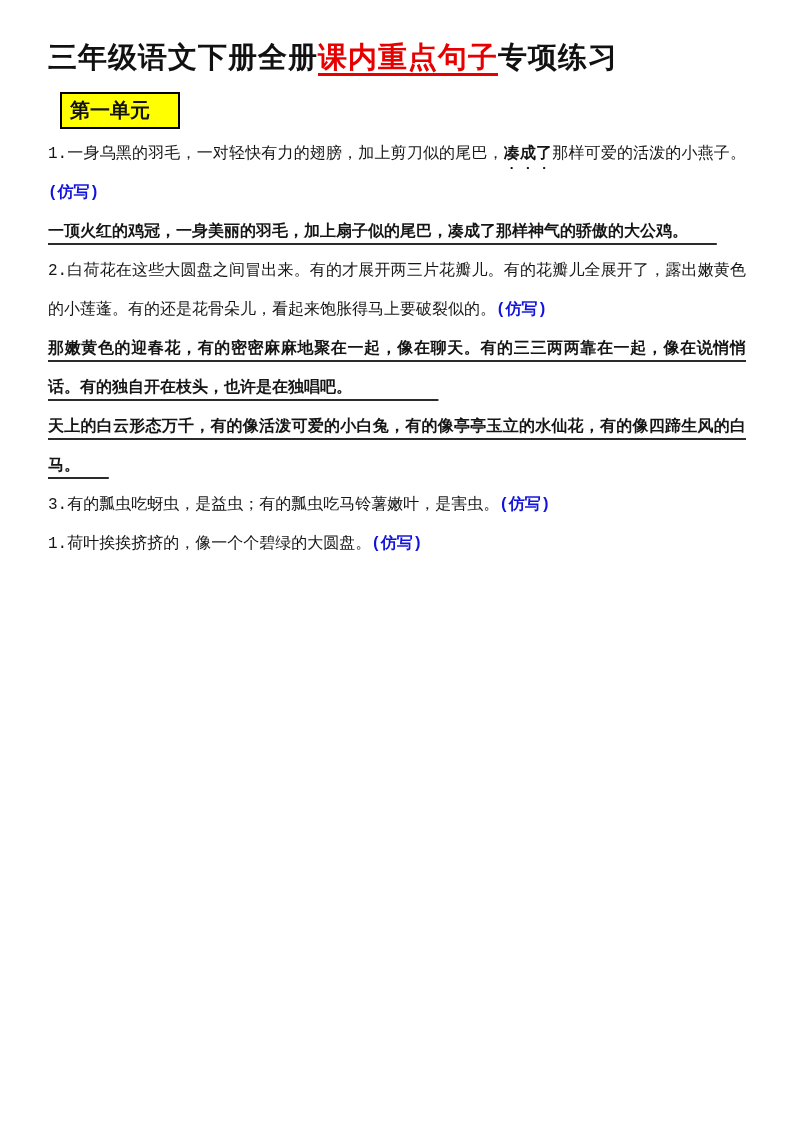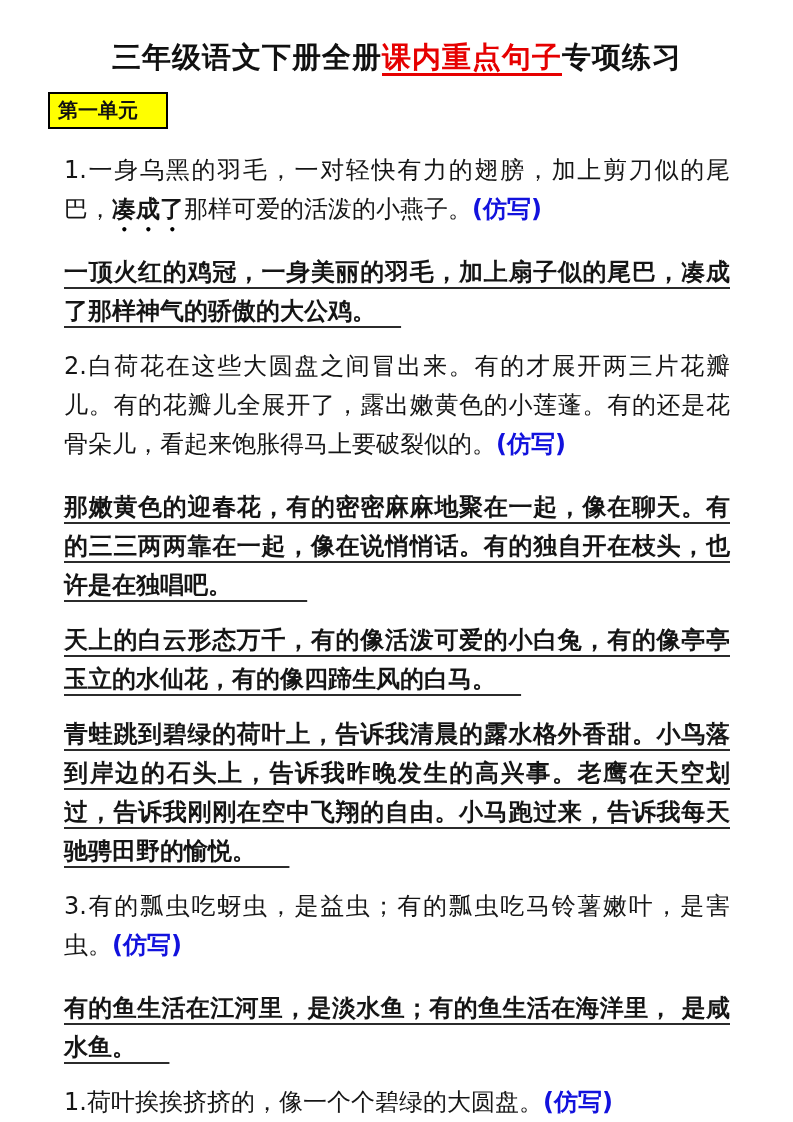--- a/index.html
+++ b/index.html
@@ -13,21 +13,20 @@
     overflow: hidden;
     font-family: "DejaVu Sans", sans-serif;
   }
   .page {
     box-sizing: border-box;
     width: 793px;
     height: 1122px;
     padding: 30px 47px 0 48px;
   }
   .doc-title {
-    text-align: center;
     font-size: 29px;
     font-weight: 700;
     color: #111111;
     margin: 8px 0 12px 0;
     letter-spacing: 1px;
     white-space: nowrap;
   }
   .title-red {
     color: #e60000;
     text-decoration: underline;
@@ -36,28 +35,29 @@
     text-underline-offset: 6px;
   }
   .unit-badge {
     display: inline-block;
     background: #ffff00;
     border: 2px solid #000000;
     color: #111111;
     font-size: 20px;
     font-weight: 700;
     padding: 3px 28px 3px 8px;
-    margin: 2px 0 6px 0;
+    margin: 2px 0 6px 12px;
   }
   p.line {
-    margin: 16px;
-    font-size: 24px;
+    margin: 0;
+    font-size: 16px;
     line-height: 39px;
     text-align: justify;
     color: #151515;
+    font-family: Liberation Mono, monospace;
   }
   .q { color: #151515; }
   .blue {
     color: #1212dd;
     font-weight: 700;
   }
   .emph {
     font-weight: 800;
     text-emphasis: filled dot #000;
     -webkit-text-emphasis: filled dot #000;
@@ -85,22 +85,20 @@
   
   <p class="line q"><span>1.一身乌黑的羽毛，一对轻快有力的翅膀，加上剪刀似的尾巴，</span><span class="emph">凑成了</span><span>那样可爱的活泼的小燕子。</span><span class="blue">(仿写)</span></p>
   <p class="line ans">一顶火红的鸡冠，一身美丽的羽毛，加上扇子似的尾巴，凑成了那样神气的骄傲的大公鸡。&nbsp;&nbsp;&nbsp;</p>
 
   
   <p class="line q"><span>2.白荷花在这些大圆盘之间冒出来。有的才展开两三片花瓣儿。有的花瓣儿全展开了，露出嫩黄色的小莲蓬。有的还是花骨朵儿，看起来饱胀得马上要破裂似的。</span><span class="emph"></span><span></span><span class="blue">(仿写)</span></p>
   <p class="line ans">那嫩黄色的迎春花，有的密密麻麻地聚在一起，像在聊天。有的三三两两靠在一起，像在说悄悄话。有的独自开在枝头，也许是在独唱吧。&nbsp;&nbsp;&nbsp;&nbsp;&nbsp;&nbsp;&nbsp;&nbsp;&nbsp;</p>
   <p class="line ans">天上的白云形态万千，有的像活泼可爱的小白兔，有的像亭亭玉立的水仙花，有的像四蹄生风的白马。&nbsp;&nbsp;&nbsp;</p>
 
   
-  <p class="line ans">青蛙跳到碧绿的荷叶上，告诉我清晨的露水格外香甜。小鸟落到岸边的石头上，告诉我昨晚发生的高兴事。老鹰在天空划过，告诉我刚刚在空中飞翔的自由。小马跑过来，告诉我每天驰骋田野的愉悦。&nbsp;&nbsp;&nbsp;&nbsp;</p>
 
   
   <p class="line q"><span>3.有的瓢虫吃蚜虫，是益虫；有的瓢虫吃马铃薯嫩叶，是害虫。</span><span class="emph"></span><span></span><span class="blue">(仿写)</span></p>
-  <p class="line ans">有的鱼生活在江河里，是淡水鱼；有的鱼生活在海洋里，&nbsp;是咸水鱼。&nbsp;&nbsp;&nbsp;&nbsp;</p>
 
   
   <p class="line q"><span>1.荷叶挨挨挤挤的，像一个个碧绿的大圆盘。</span><span class="emph"></span><span></span><span class="blue">(仿写)</span></p>
 
 </div>
 
 </body></html>

